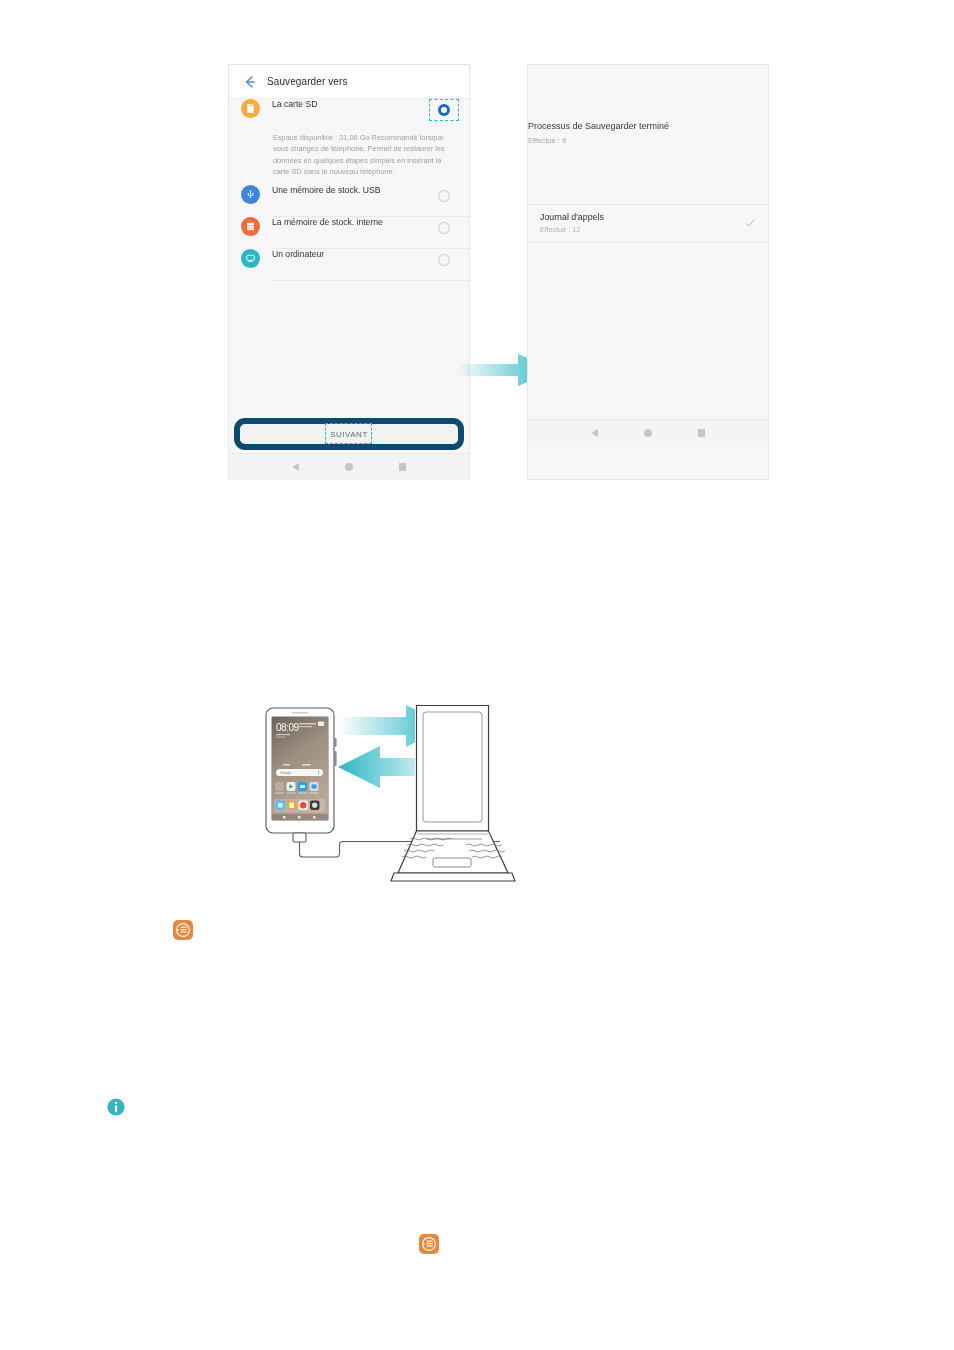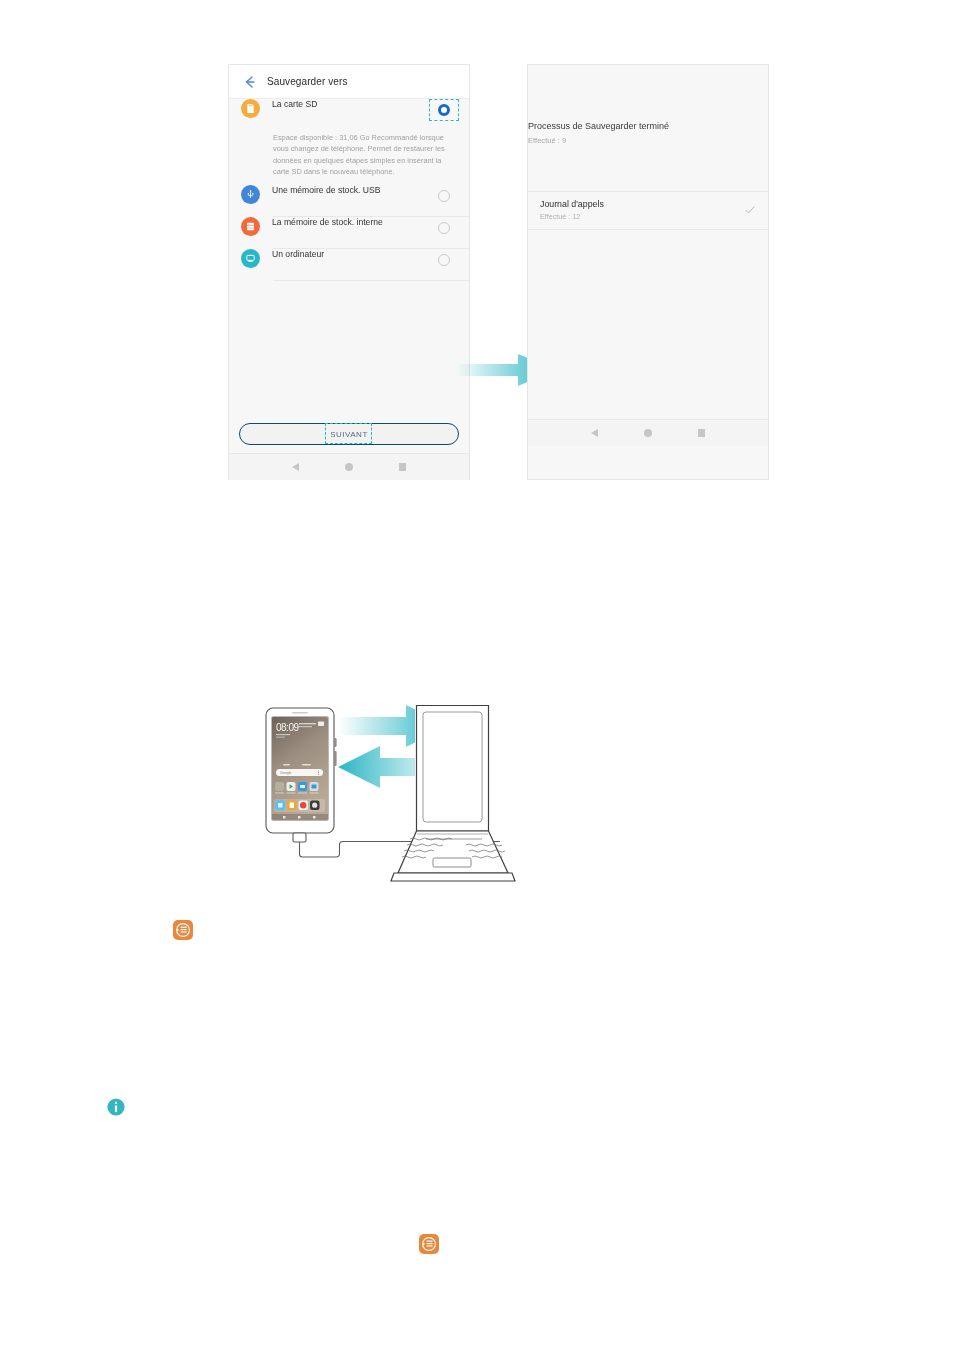--- a/index.html
+++ b/index.html
@@ -67,38 +67,38 @@
 
   .desc{
     padding:1px 12px 8px 44px;font-size:7.4px;line-height:1.52;color:#a0a0a0;
   }
 
   
   .done-block{padding-top:56px;text-align:left;}
   .done-title{font-size:9px;color:#3a3a3a;}
   .done-sub{font-size:7.6px;color:#a8a8a8;margin-top:5px;}
   .item-card{
-    margin-top:46px;background:#f7f7f7;border-top:1px solid #e8e8e8;
+    margin-top:59px;background:#f7f7f7;border-top:1px solid #e8e8e8;
     border-bottom:1px solid #e8e8e8;padding:7px 12px 8px 12px;
     display:flex;align-items:center;
   }
   .item-texts{flex:1 1 auto;}
   .item-title{font-size:8.8px;color:#2f2f2f;}
   .item-sub{font-size:7.2px;color:#b0b0b0;margin-top:3px;}
   .check{width:12px;height:12px;flex:0 0 auto;}
   .check svg{display:block;}
 
   
   .action-zone{
     position:absolute;left:0;right:0;bottom:27px;height:38px;
     display:flex;align-items:center;justify-content:center;
   }
   .pill{
     position:relative;width:218px;height:20px;border-radius:11px;
-    background:#f2f2f2;border:1px solid #0c4a6e;
+    background:#f2f2f2;border:6px solid #0c4a6e;
     display:flex;align-items:center;justify-content:center;
   }
   .pill-text{font-size:8px;color:#5b6a85;letter-spacing:.5px;}
   .pill-dash{
     position:absolute;border:1.5px dashed #2bb6c4;box-sizing:border-box;
     height:21px;top:-1px;
   }
   #next-dash{width:47px;left:85px;}
   #ok-dash{width:30px;left:94px;}
 

